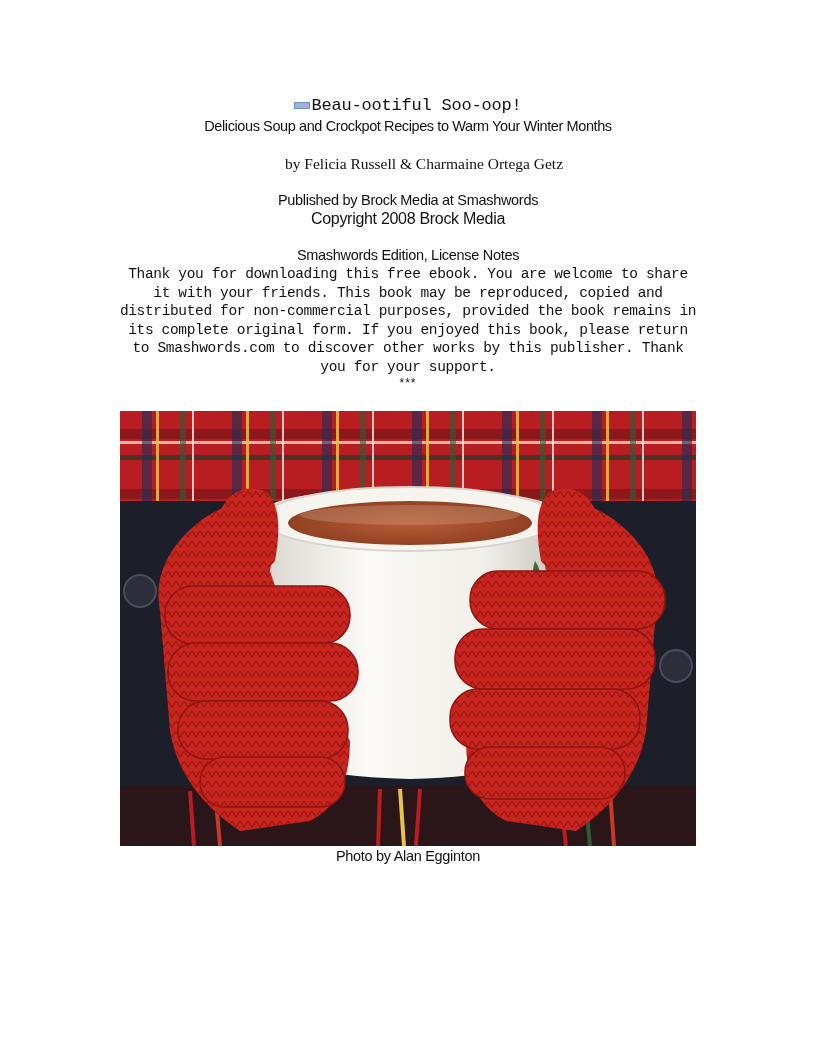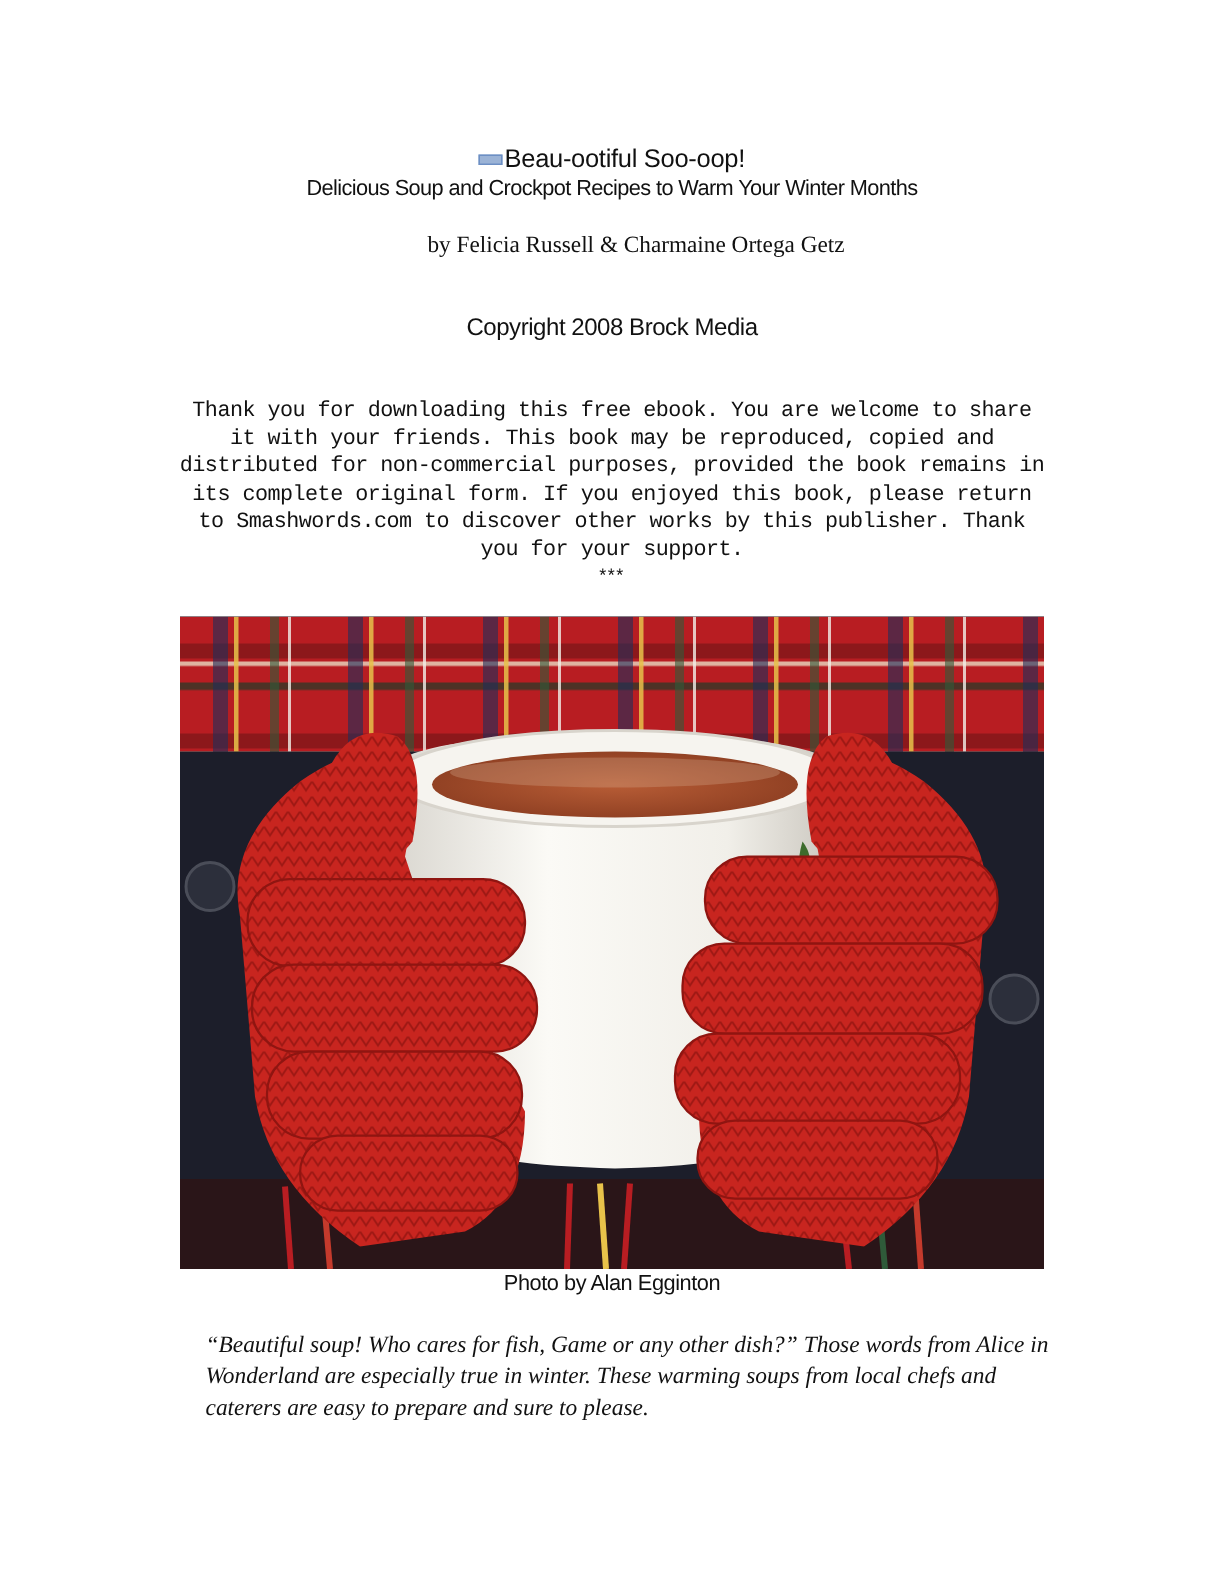--- a/index.html
+++ b/index.html
@@ -1,21 +1,21 @@
 <!DOCTYPE html>
 <html><head>
   <meta charset="utf-8">
   <style>
     html, body { margin: 0; padding: 0; background: #ffffff; }
     body { width: 816px; height: 1056px; position: relative; overflow: hidden; color: #111; }
     .page { position: absolute; left: 0; top: 0; width: 816px; height: 1056px; }
     .sans { font-family: "Liberation Sans", "DejaVu Sans", sans-serif; }
     .serif { font-family: "Liberation Serif", "DejaVu Serif", serif; padding-left: 16px; }
     .line { position: absolute; left: 0; width: 816px; text-align: center; white-space: nowrap; }
-    .title { top: 96px; font-size: 17px; letter-spacing: -0.2px; }
+    .title { top: 96px; font-size: 17px; letter-spacing: -0.2px; font-family: Liberation Mono, monospace; }
     .title-icon { display: inline-block; width: 14px; height: 5px; background: #9bb3d6; border: 1px solid #6d8fc4; vertical-align: 1px; margin-right: 1px; }
     .subtitle { top: 118px; font-size: 14.5px; letter-spacing: -0.4px; }
     .source { top: 136px; font-size: 14.5px; letter-spacing: -0.3px; }
     .authors { top: 155px; font-size: 15.5px; }
     .publisher { top: 192px; font-size: 14.5px; letter-spacing: -0.3px; }
     .copyright { top: 210px; font-size: 16px; letter-spacing: -0.3px; }
     .license-head { top: 247px; font-size: 14.5px; letter-spacing: -0.3px; }
     .license-body { position: absolute; left: 118px; width: 580px; top: 265px; font-size: 14.5px; line-height: 18.6px; letter-spacing: -0.35px; text-align: center; font-family: Liberation Mono, monospace; }
     .separator { top: 376px; font-size: 12px; letter-spacing: 1px; }
     .photo { position: absolute; left: 120px; top: 411px; width: 576px; height: 435px; overflow: hidden; background: #1a1c26; }
@@ -27,22 +27,24 @@
 <body>
 
 <div class="page">
 
   <div class="line sans title">
     <span class="title-icon"></span><span>Beau-ootiful Soo-oop!</span>
   </div>
   <div class="line sans subtitle">Delicious Soup and Crockpot Recipes to Warm Your Winter Months</div>
   <div class="line serif authors">by Felicia Russell &amp; Charmaine Ortega Getz</div>
 
+  <div class="line sans publisher">Published by Brock Media at Smashwords</div>
   <div class="line sans copyright">Copyright 2008 Brock Media</div>
 
+  <div class="line sans license-head">Smashwords Edition, License Notes</div>
   <div class="sans license-body">Thank you for downloading this free ebook. You are welcome to share it with your friends. This book may be reproduced, copied and distributed for non-commercial purposes, provided the book remains in its complete original form. If you enjoyed this book, please return to Smashwords.com to discover other works by this publisher. Thank you for your support.</div>
 
   <div class="line sans separator">***</div>
 
   <div class="photo" title="Red-gloved hands holding a white crock of hot soup over a plaid scarf">
     <svg width="576" height="435" viewBox="0 0 576 435" xmlns="http://www.w3.org/2000/svg">
       <defs>
         <pattern id="plaid" width="90" height="60" patternUnits="userSpaceOnUse">
           <rect width="90" height="60" fill="#b81d22"></rect>
           <rect x="0" y="18" width="90" height="10" fill="#7a1518" opacity="0.7"></rect>
@@ -108,15 +110,14 @@
         <rect x="350" y="160" width="195" height="58" rx="28"></rect>
         <rect x="335" y="218" width="200" height="60" rx="28"></rect>
         <rect x="330" y="278" width="190" height="60" rx="28"></rect>
         <rect x="345" y="336" width="160" height="52" rx="25"></rect>
       </g>
     </svg>
   </div>
 
   <div class="line sans caption">Photo by Alan Egginton</div>
 
-  <div class="serif intro">“Beautiful soup! Who cares for fish, Game or any other dish?” Those words from Alice in Wonderland are especially true in winter. These warming soups from local chefs and caterers are easy to prepare and sure to please.</div>
 
 </div>
 
 </body></html>

